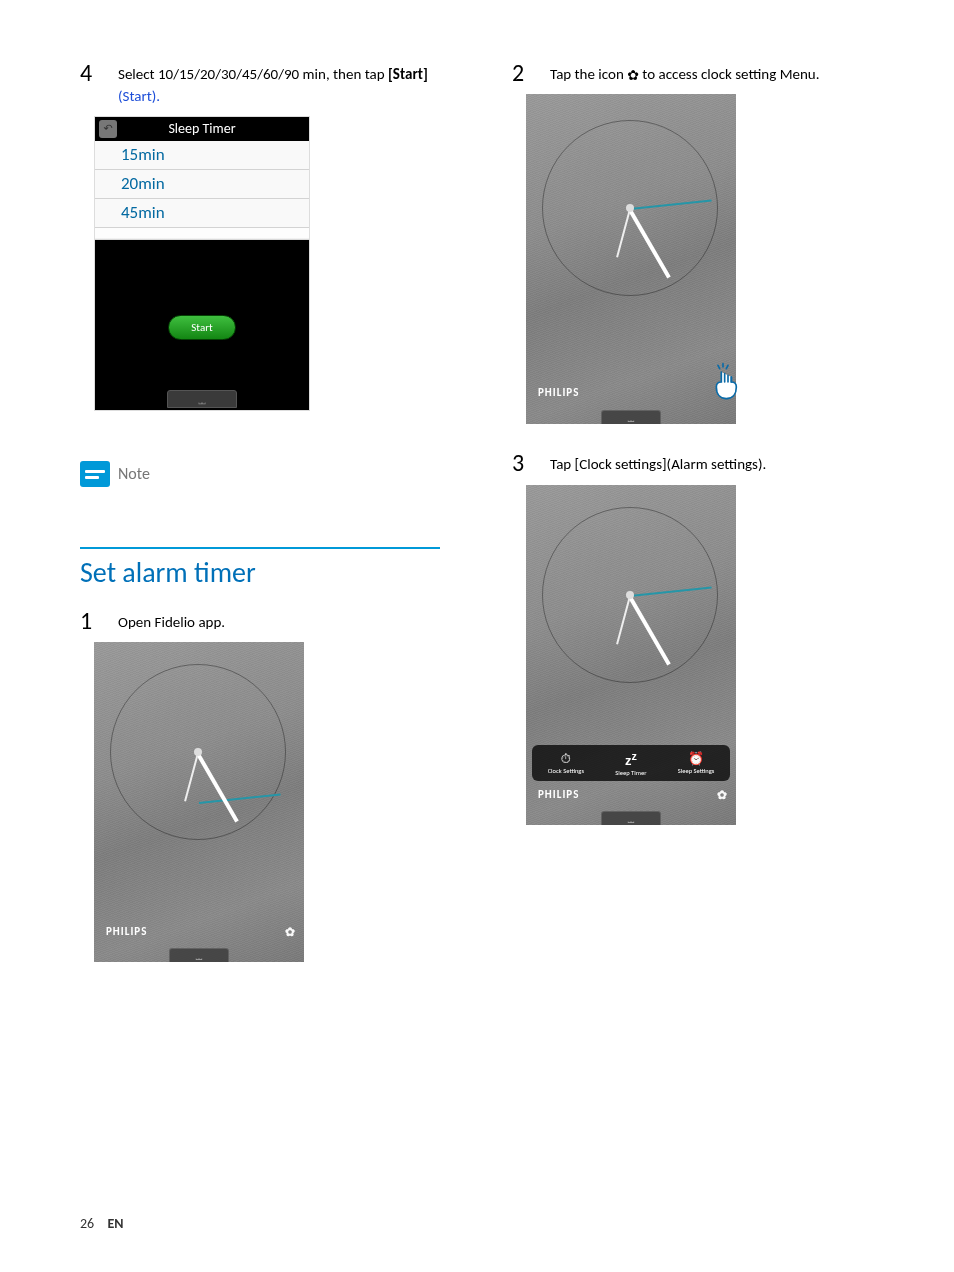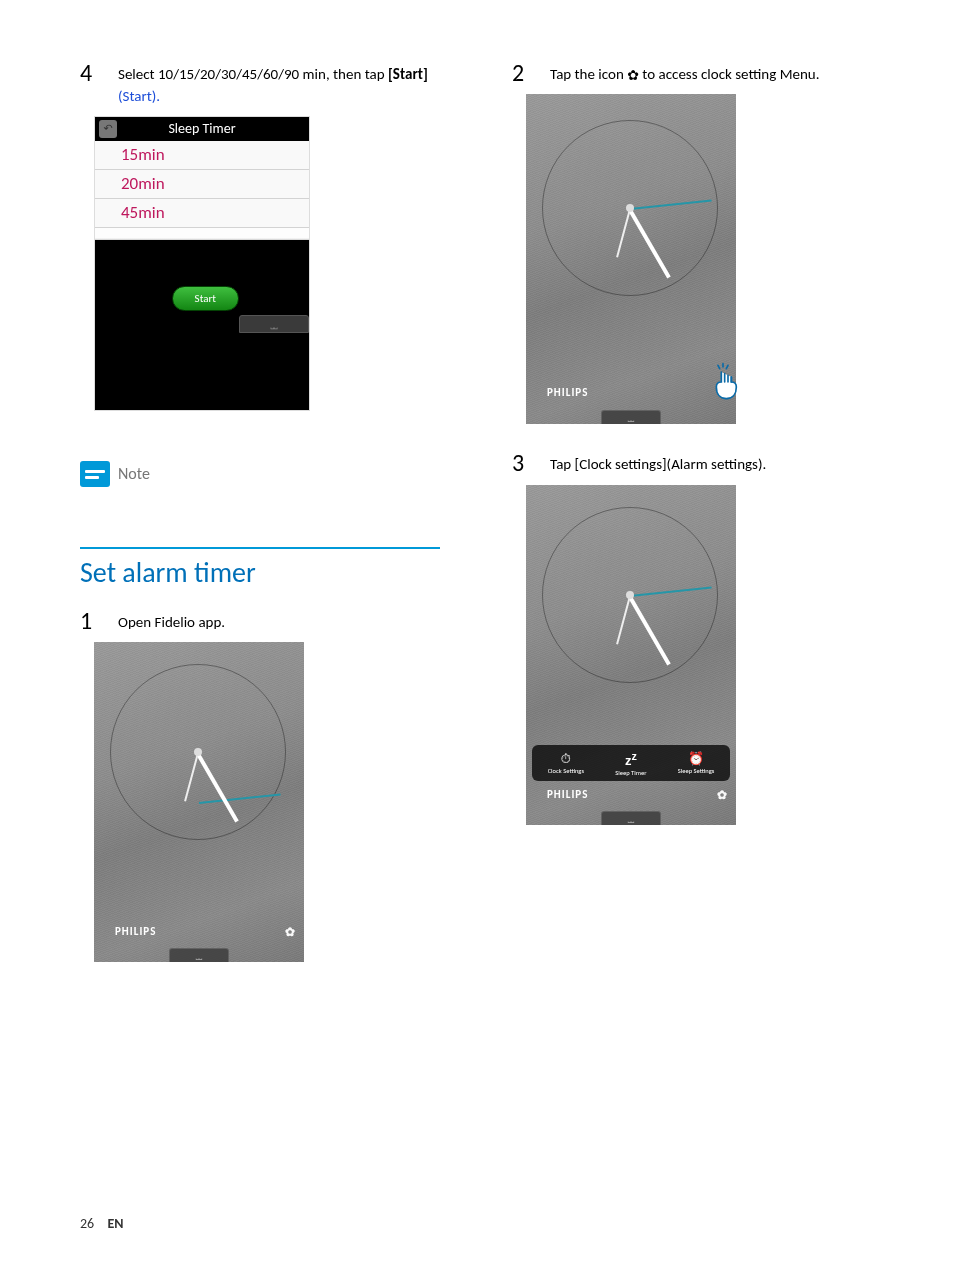--- a/index.html
+++ b/index.html
@@ -76,39 +76,39 @@
   .timer-list {
     background: linear-gradient(180deg,#fff 0%, #fff 98%,#bbb 100%);
   }
   .timer-row {
     height: 29px;
     border-bottom: 1px solid #d3d3d3;
     display: flex;
     align-items: center;
     padding-left: 26px;
     font-size: 17px;
-    color: #be185d;
+    color: #0369a1;
     position: relative;
     background:#f9f9f9;
   }
   .timer-row.sel { color:#888; }
   .timer-row.sel::before{
     content:"✓";
     color:#1e9b1e;
     position:absolute;
     left:8px;
     font-size:14px;
     font-weight:900;
   }
   .timer-row.fade { opacity:0.3; border-bottom:none; height:12px; }
   .sleep-lower {
     background: #000;
     height: 170px;
     display: flex;
-    flex-direction: row;
+    flex-direction: column;
     align-items: center;
     justify-content: flex-end;
     padding-bottom: 2px;
   }
   .start-btn {
     background: linear-gradient(180deg,#3fbf3f,#138613);
     border:1px solid #044204;
     border-radius: 16px;
     color:#fff;
     font-size: 11px;
@@ -193,21 +193,21 @@
     height:3px;
   }
   .hand.thin{background:#2596a8;height:2px;}
   .hand.minute{background:#fff;height:4px;}
   .hand.second{background:#eee;height:2px;}
   .center-dot{
     position:absolute;left:50%;top:50%;width:8px;height:8px;margin:-4px 0 0 -4px;
     background:#ddd;border-radius:50%;
   }
   .brand-bar{
-    position:absolute;left:13px;right:0;height:24px;
+    position:absolute;left:4px;right:0;height:24px;
     display:flex;align-items:center;justify-content:space-between;
     padding:0 8px;color:#fff;font-size:11px;font-weight:700;letter-spacing:1px;
   }
   .gear-corner{opacity:.95;color:#fff;font-size:12px;}
   .tray-bar{
     position:absolute;left:50%;transform:translateX(-50%);
     width:60px;height:14px;background:rgba(60,60,60,.85);border-radius:3px 3px 0 0;
     border:1px solid rgba(255,255,255,.15);border-bottom:none;
     bottom:0;color:#aaa;font-size:8px;display:flex;align-items:center;justify-content:center;
   }

